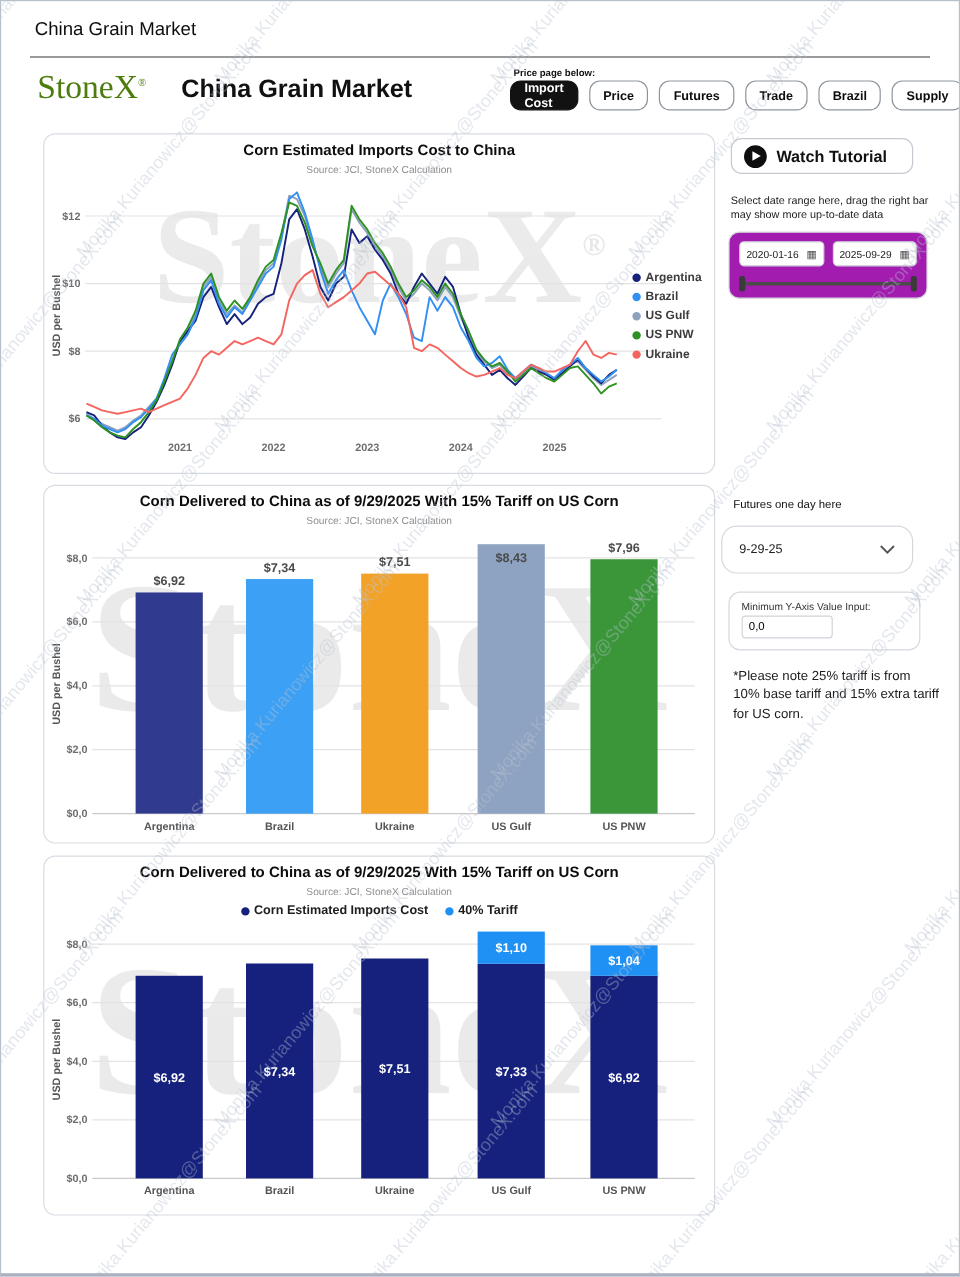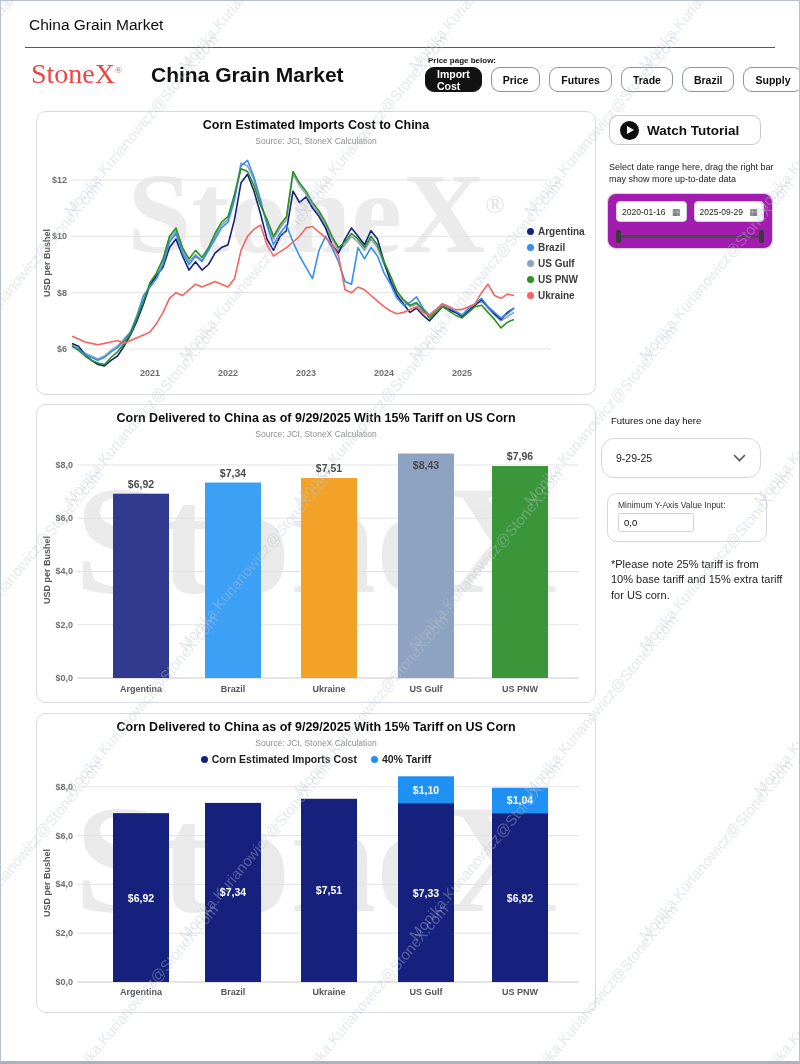--- a/index.html
+++ b/index.html
@@ -2,21 +2,21 @@
 <html><head>
 <meta charset="utf-8">
 <style>
   html,body{margin:0;padding:0;background:#e9ebef;}
   .page{position:relative;width:800px;height:1064px;margin:0 auto;background:#fff;
         border:1px solid #b7c0cb;border-bottom:3px solid #a9b2be;box-sizing:border-box;
         overflow:hidden;font-family:"Liberation Sans",sans-serif;color:#111;}
   
   .top-title{position:absolute;left:28px;top:15px;font-size:15.5px;color:#0d0d0d;z-index:2;}
   .divider{position:absolute;left:24px;right:24px;top:46px;height:1px;background:#55585c;z-index:2;}
-  .brand{position:absolute;left:30px;top:57px;font-family:"Liberation Serif",serif;font-size:28px;color:#ef4444;z-index:2;}
+  .brand{position:absolute;left:30px;top:57px;font-family:"Liberation Serif",serif;font-size:28px;color:#4d7c0f;z-index:2;}
   .brand sup{font-size:9px;}
   .header-title{position:absolute;left:150px;top:62px;font-size:21px;font-weight:bold;z-index:2;}
   .nav-label{position:absolute;left:427px;top:55px;font-size:8px;font-weight:bold;z-index:2;}
   .nav{position:absolute;left:424px;top:66px;display:flex;gap:9px;z-index:2;}
   .navbtn{height:25px;padding:0 11px;border:1.5px solid #8f959d;border-radius:9px;display:flex;
           align-items:center;font-size:10.5px;font-weight:bold;background:#fff;color:#0d0d0d;cursor:pointer;box-sizing:border-box;}
   .navbtn.active{background:#121212;color:#fff;border-color:#121212;}
   
   .card{position:absolute;background:#fff;border:1px solid #d8dce2;border-radius:10px;overflow:hidden;}
   #card-line{left:35px;top:110px;width:558px;height:282px;}

